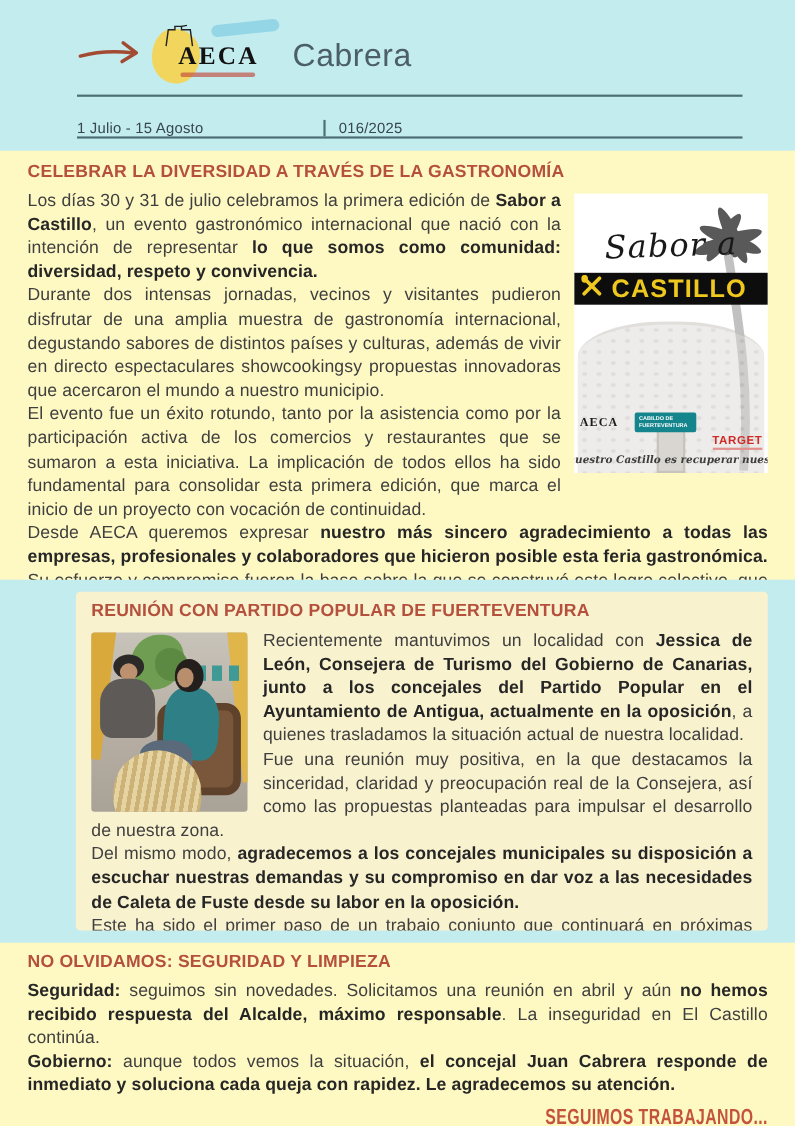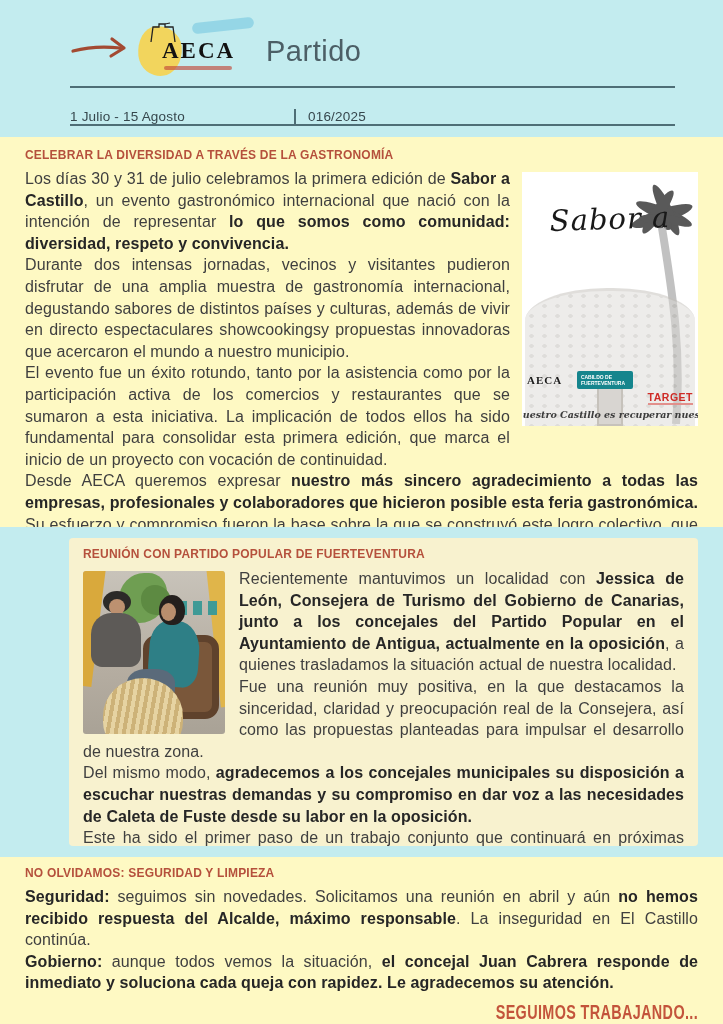--- a/index.html
+++ b/index.html
@@ -22,21 +22,21 @@
   .logo-sub { position:absolute; left:26px; top:44px; width:68px; height:4px; background:#c24a3a; opacity:.65; border-radius:2px; }
   .informa { font-size:29px; color:#4c5f66; letter-spacing:.5px; margin-left:10px; font-weight:400; }
 
   .issue-table { margin-top:6px; border-top:2px solid #4e6e76; border-bottom:2px solid #4e6e76;
                  display:flex; height:40px; align-items:flex-end; }
   .issue-cell { display:flex; align-items:center; font-size:13.5px; color:#36474d; letter-spacing:.2px; }
   .issue-cell.left { width:226px; border-right:2px solid #4e6e76; }
   .issue-cell.right { flex:1; padding-left:12px; }
 
   
-  .sec-title { font-size:12px; font-weight:700; color:#b5503c; letter-spacing:.2px; margin-bottom:6px; }
+  .sec-title { font-size:16px; font-weight:700; color:#b5503c; letter-spacing:.2px; margin-bottom:6px; }
   p.body { font-size:16px; line-height:21.6px; text-align:justify; color:#3f3f3f; letter-spacing:.1px; }
   p.body b { color:#262626; }
 
   
   .sec-gastro { height:390px; padding:11px 25px 0 25px; overflow:hidden; }
 
   .poster { float:right; width:176px; height:254px; margin:4px 0 6px 12px; position:relative; background:#ffffff; overflow:hidden; }
   .palm { position:absolute; right:0; top:8px; }
   .poster-script { position:relative; margin-top:30px; text-align:center; font-family:"DejaVu Serif", serif;
                    font-style:italic; font-size:29px; color:#191919; letter-spacing:1px; transform:rotate(-2deg); }
@@ -106,21 +106,21 @@
         <span class="logo-brush"></span>
         <span class="logo-sketch">
           <svg width="34" height="22" viewBox="0 0 34 22">
             <path d="M5 20 L7 5 L13 5 L13 2 L19 2 L19 5 L27 5 L29 20" fill="none" stroke="#222" stroke-width="1.3"></path>
             <path d="M19 2 L24 1" stroke="#222" stroke-width="1.1" fill="none"></path>
           </svg>
         </span>
         <span class="logo-text">AECA</span>
         <span class="logo-sub"></span>
       </span>
-      <span class="informa">Partido</span>
+      <span class="informa">Cabrera</span>
     </div>
     <div class="issue-table">
       <div class="issue-cell left">1 Julio - 15 Agosto</div>
       <div class="issue-cell right">016/2025</div>
     </div>
   </header>
 
   <section class="sec-gastro">
     <div class="sec-title">CELEBRAR LA DIVERSIDAD A TRAVÉS DE LA GASTRONOMÍA</div>
 
@@ -133,20 +133,32 @@
             <ellipse cx="66" cy="30" rx="28" ry="6" transform="rotate(64 66 30)"></ellipse>
             <ellipse cx="58" cy="32" rx="26" ry="6" transform="rotate(-55 58 32)"></ellipse>
             <ellipse cx="63" cy="40" rx="24" ry="5.5" transform="rotate(5 63 40)"></ellipse>
             <circle cx="60" cy="44" r="4.5"></circle>
               <circle cx="68" cy="46" r="4"></circle>
           </g>
           <path d="M62 48 C 72 110, 82 170, 76 244" stroke="#b2b2b2" stroke-width="8" fill="none" opacity="0.8"></path>
         </svg>
       </span>
       <div class="poster-script">Sabor a</div>
+      <div class="poster-banner">
+        <span>
+          <svg width="22" height="20" viewBox="0 0 22 20">
+            <g stroke="#eec81f" stroke-width="3.4" stroke-linecap="round">
+              <line x1="4" y1="3" x2="18" y2="17"></line>
+              <line x1="18" y1="3" x2="4" y2="17"></line>
+            </g>
+            <ellipse cx="4.5" cy="3.5" rx="3" ry="3.6" fill="#eec81f"></ellipse>
+          </svg>
+        </span>
+        <span class="word">CASTILLO</span>
+      </div>
       <div class="castle">
         <div class="tower">
           <div class="door"></div>
         </div>
       </div>
       <div class="poster-logos">
         <span class="plogo-aeca">AECA</span>
         <span class="plogo-cabildo">Cabildo de Fuerteventura</span>
         <span class="plogo-target">TARGET</span>
       </div>

